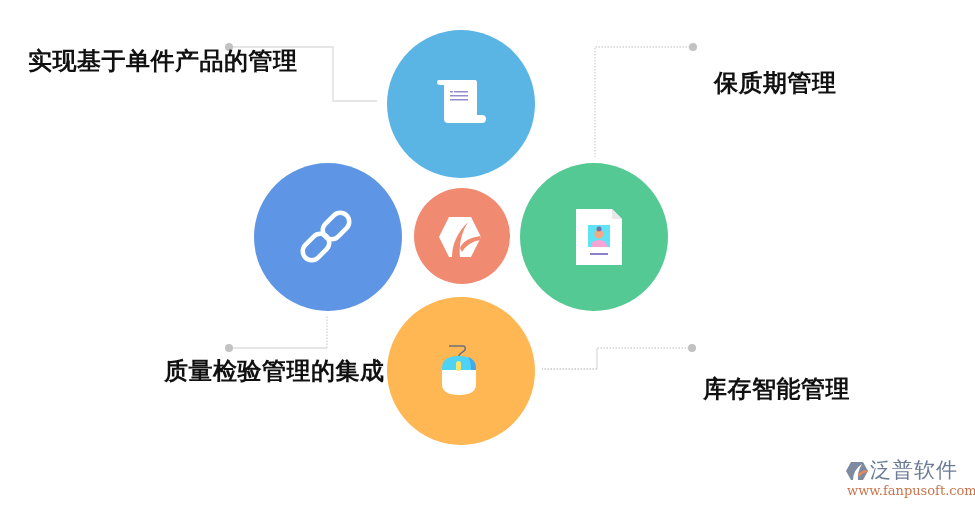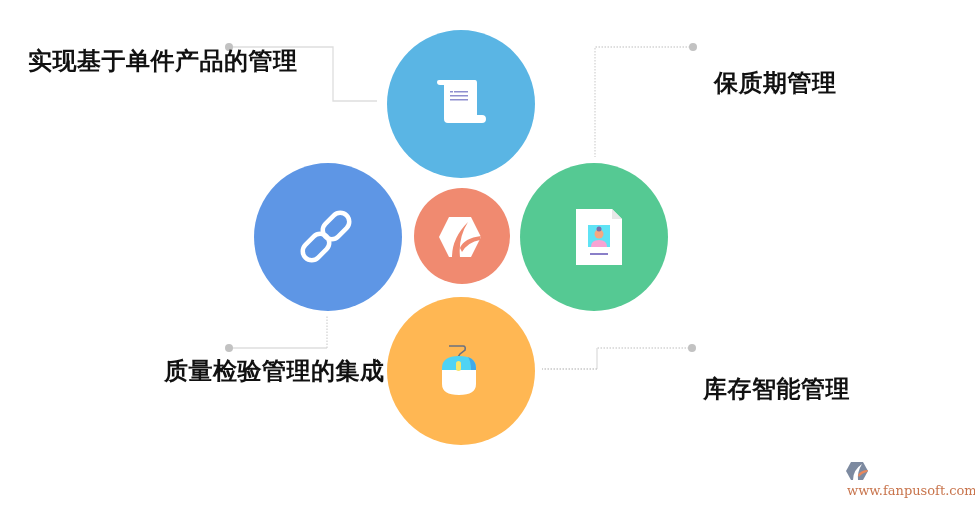--- a/index.html
+++ b/index.html
@@ -94,14 +94,15 @@
 <div class="label" style="left:714px; top:69px;">保质期管理</div>
 <div class="label" style="left:124px; top:357px;margin-left:40px;">质量检验管理的集成</div>
 <div class="label" style="left:703px; top:375px;">库存智能管理</div>
 
 <div class="logo">
   <svg style="position:absolute; left:2px; top:4px;" width="24" height="20" viewBox="0 0 24 20">
     <polygon points="6,1 18,1 23,10 18,19 6,19 1,10" fill="#7d8aa0"></polygon>
     <path d="M8 19 Q8 9 17 3 Q12 11 13 19 Z" fill="#ffffff"></path>
     <path d="M13 14 Q16 9 23 9 L22 11 Q17 12 14 16 Z" fill="#e8875b"></path>
   </svg>
+  <div class="logo-text">泛普软件</div>
   <div class="logo-url">www.fanpusoft.com</div>
 </div>
 
 </body></html>

